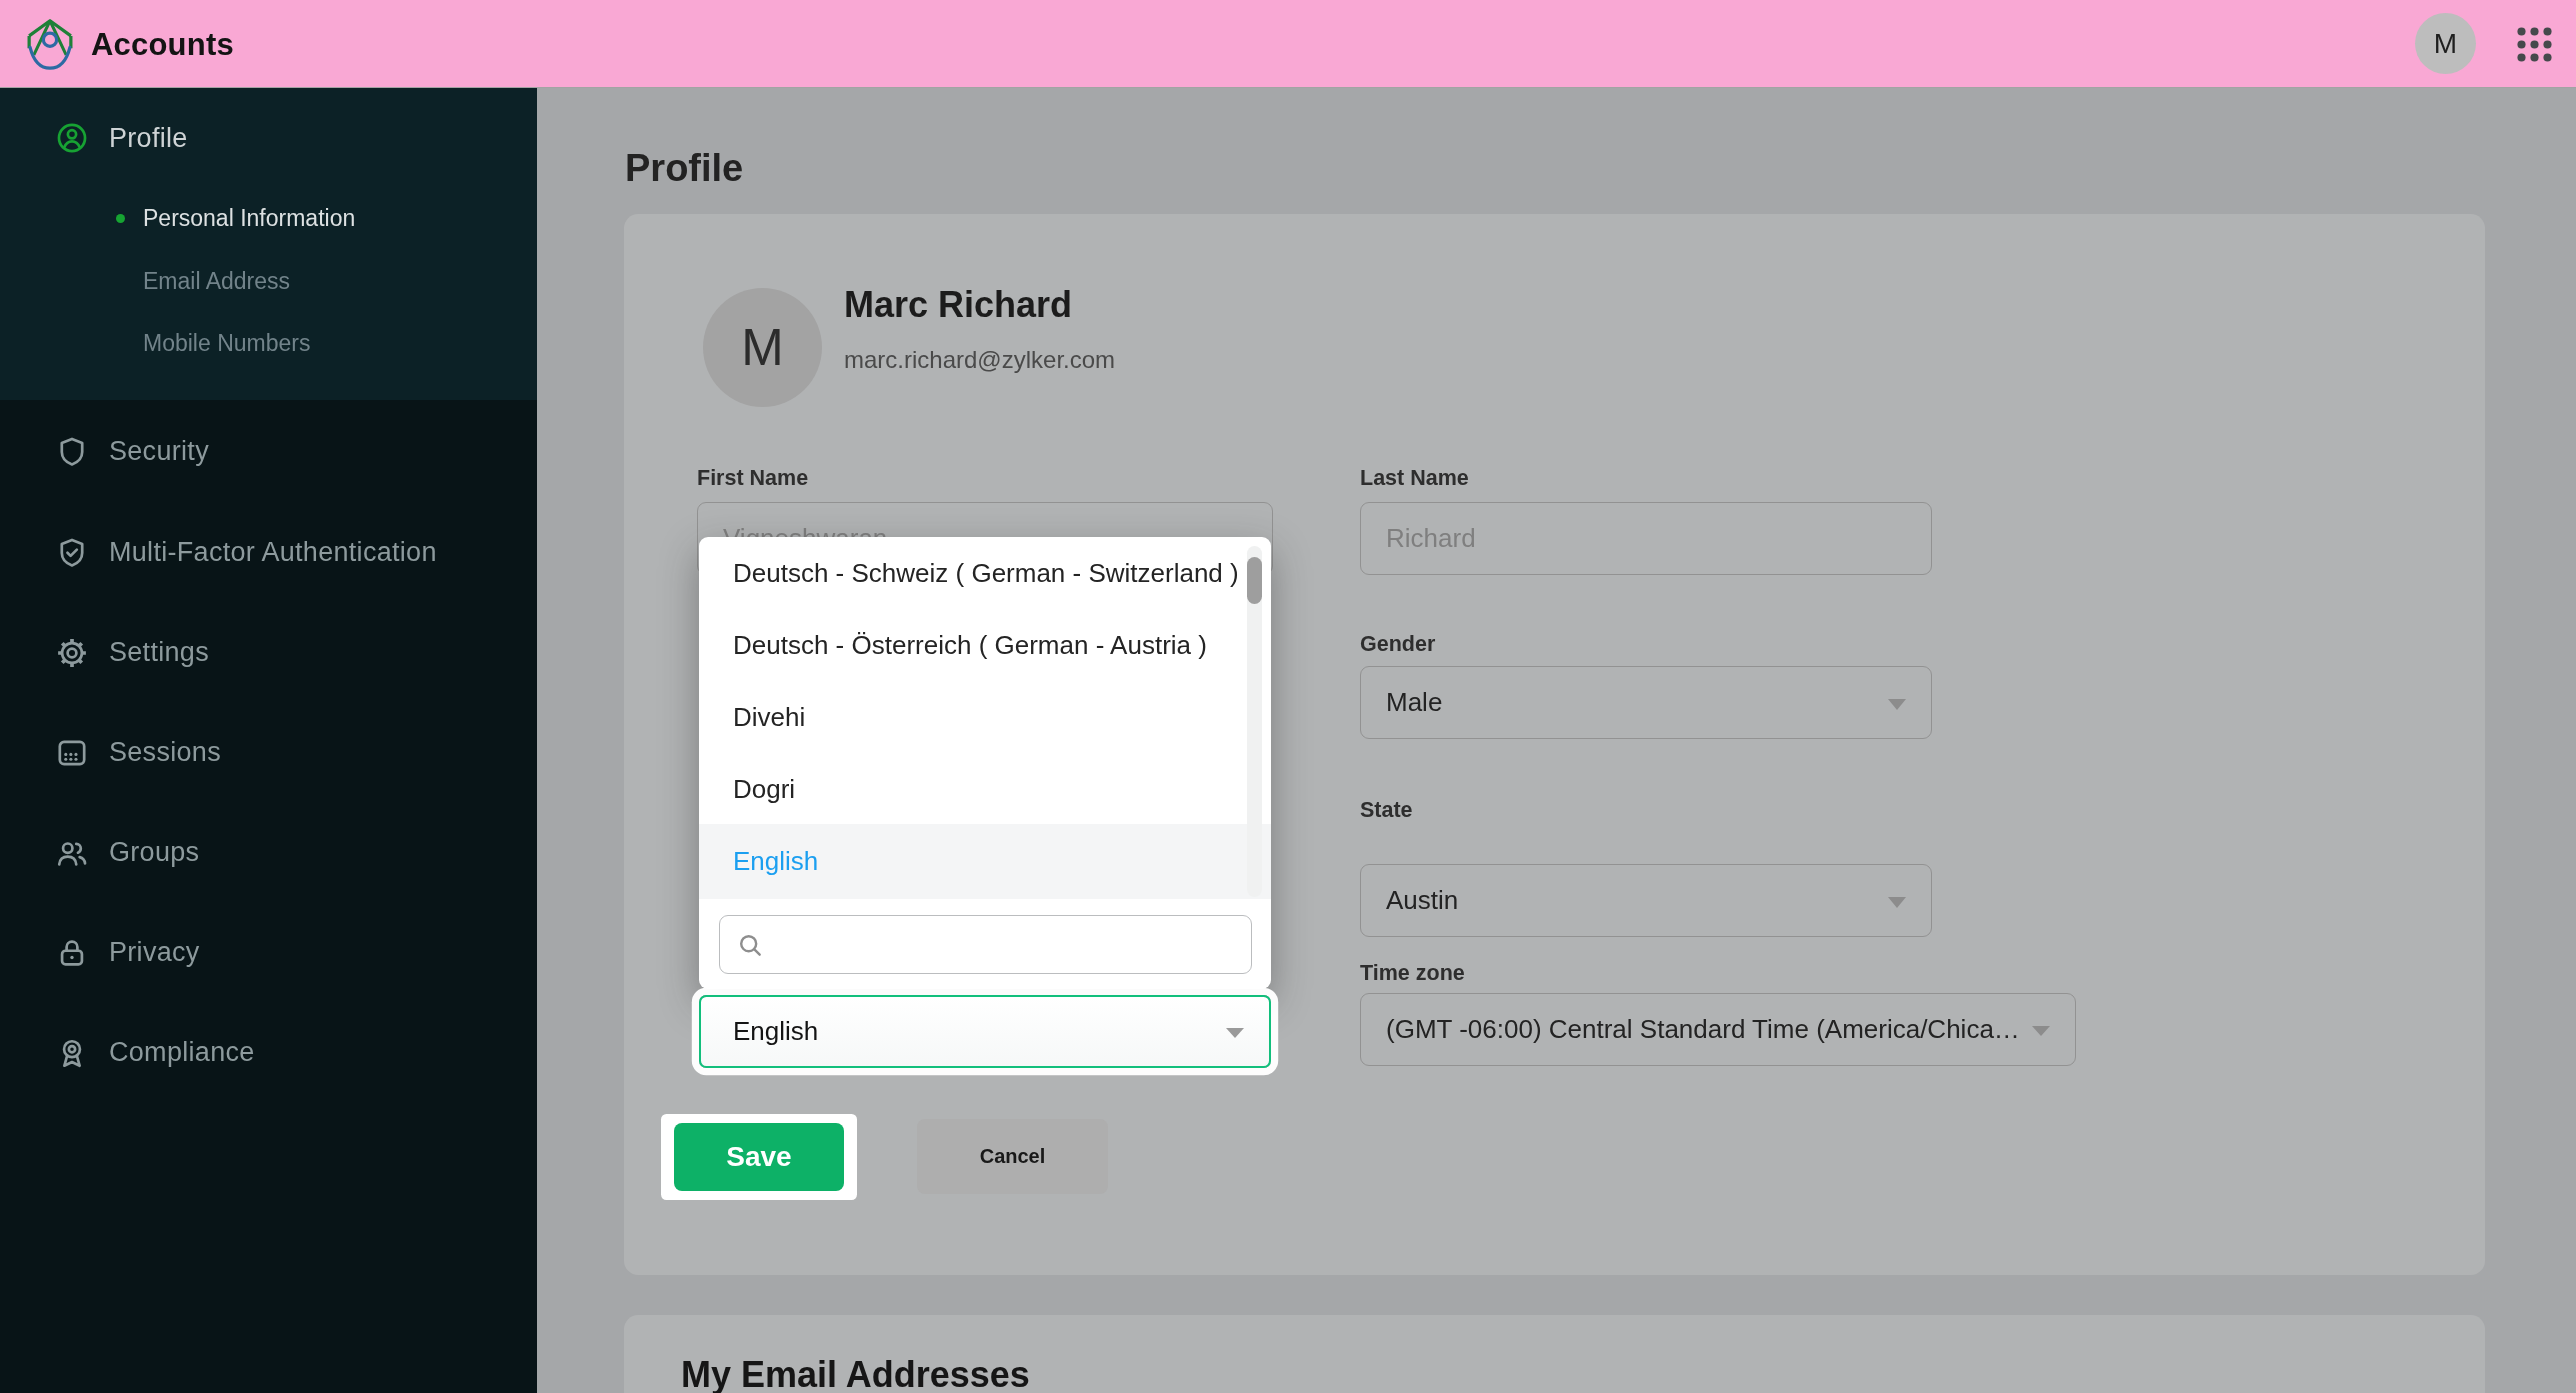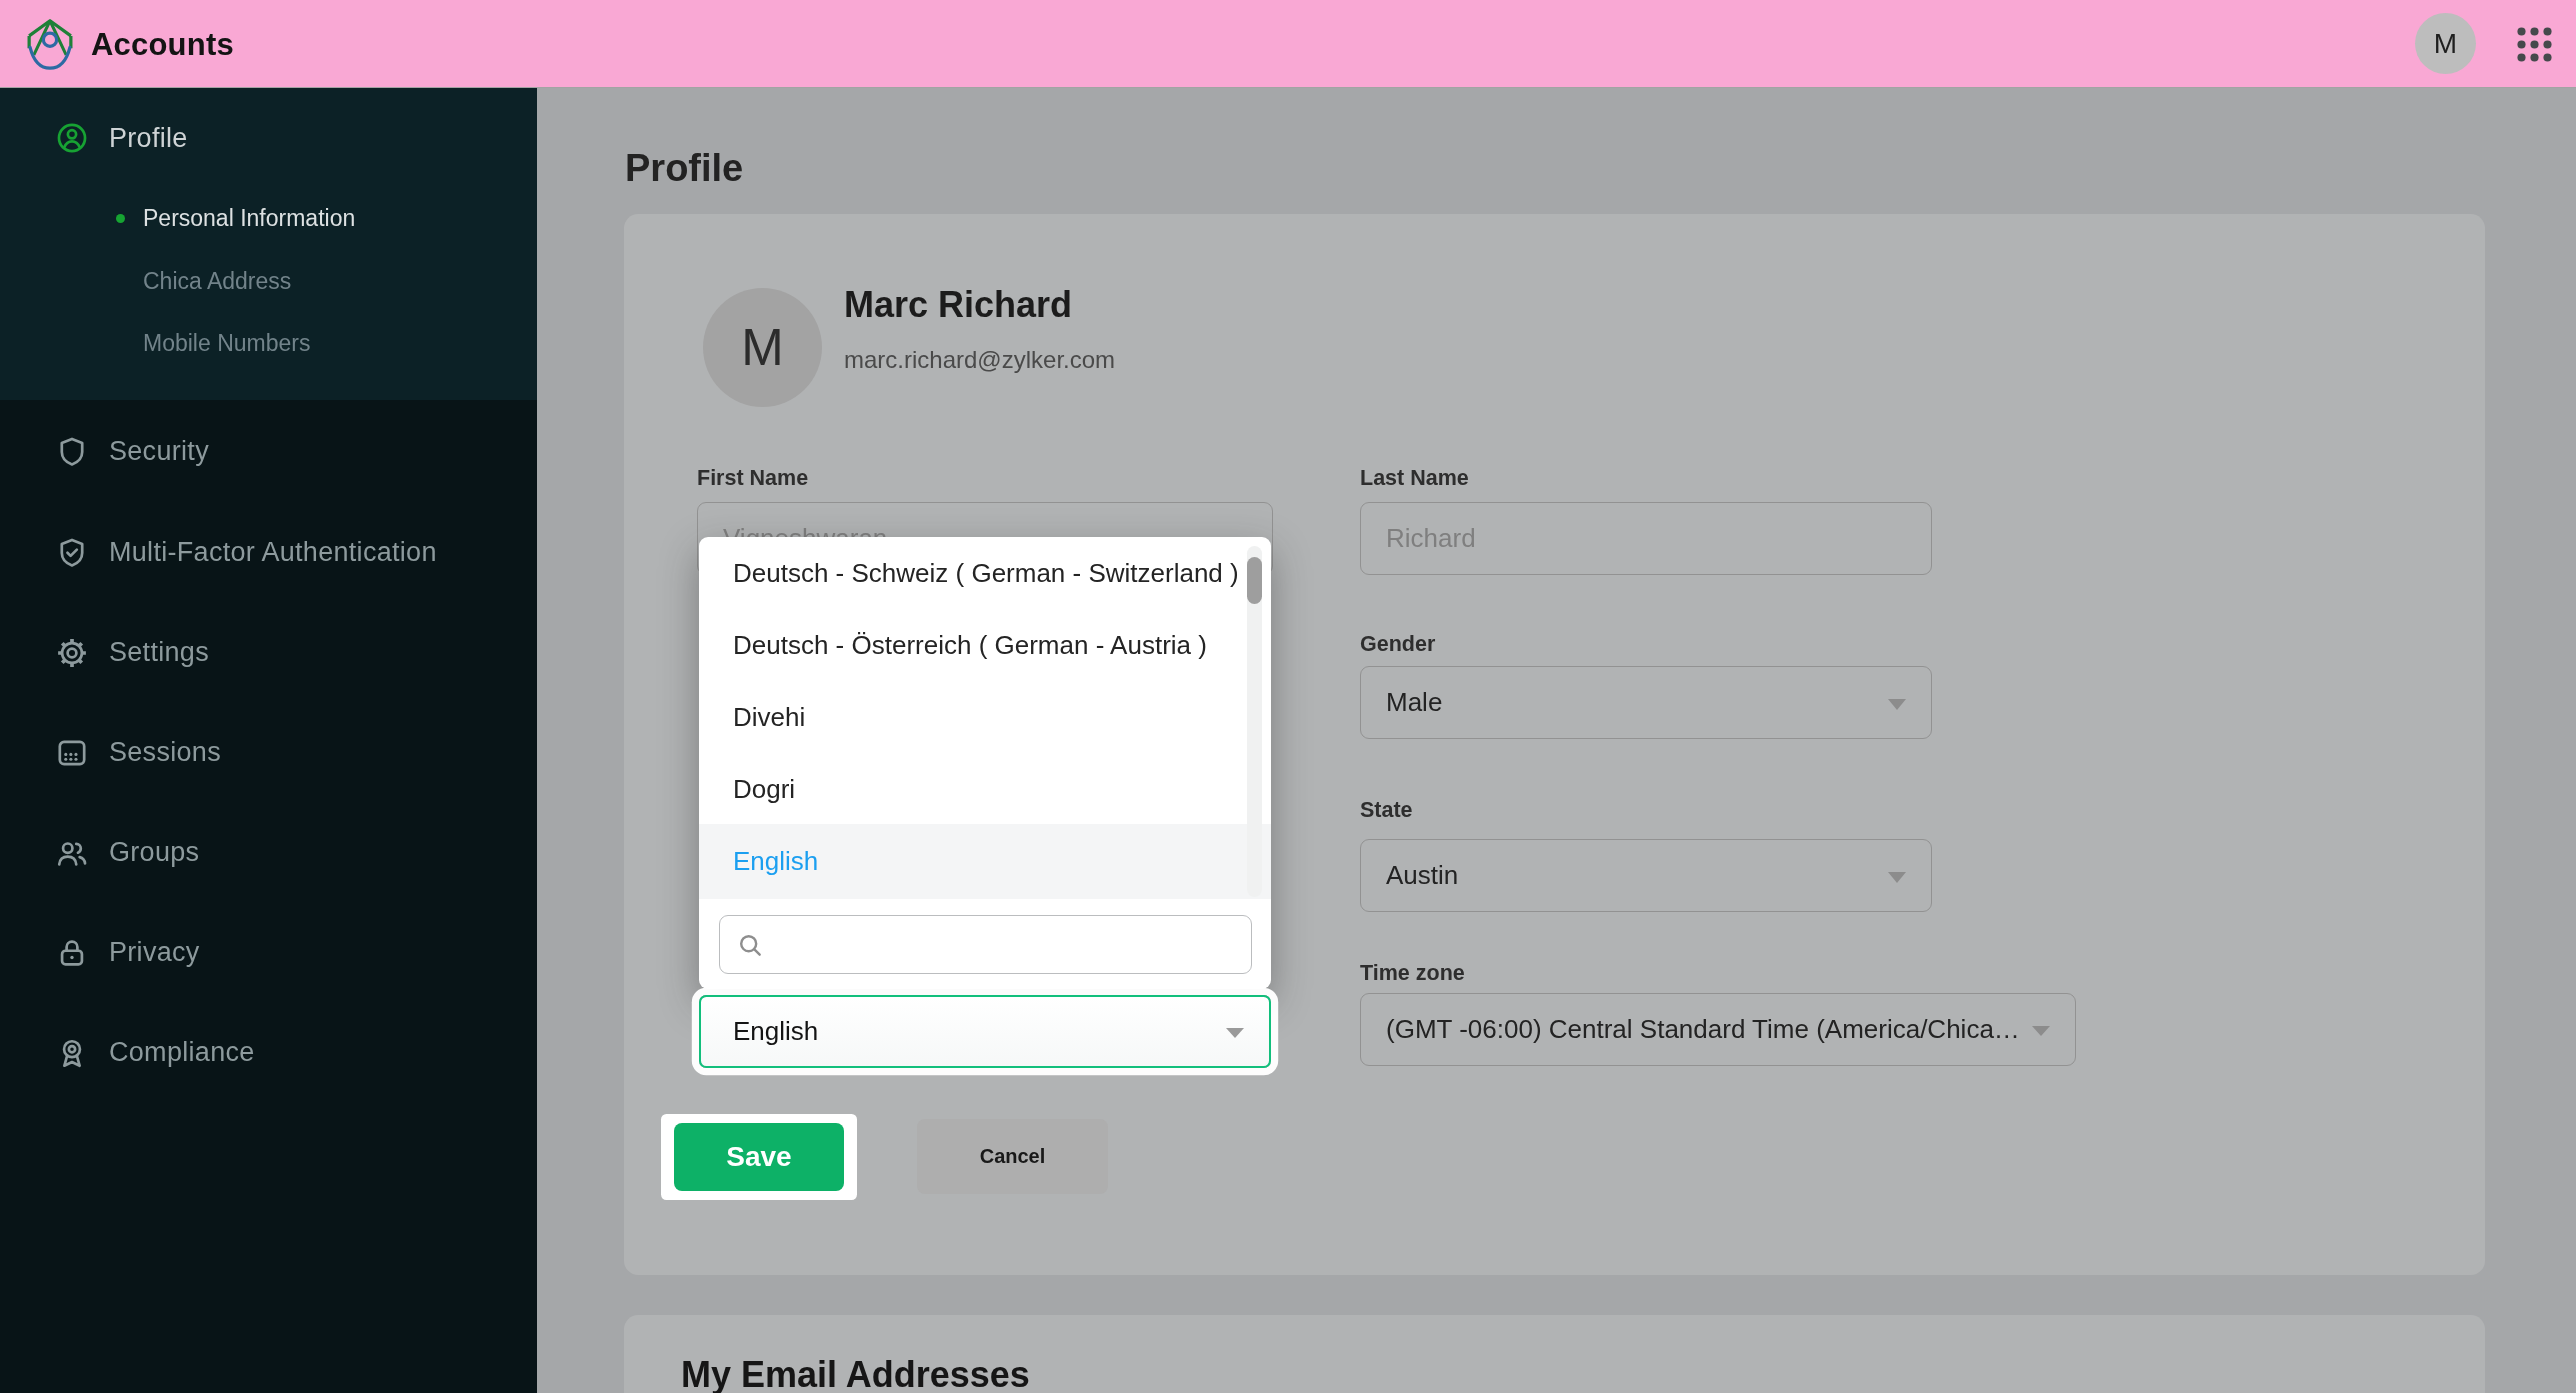--- a/index.html
+++ b/index.html
@@ -112,21 +112,21 @@
         <circle cx="12" cy="12" r="9.2"></circle>
         <circle cx="12" cy="9.4" r="2.9"></circle>
         <path d="M6.6 18.6 C7.8 15.6 9.8 14.4 12 14.4 C14.2 14.4 16.2 15.6 17.4 18.6" stroke-linecap="round"></path>
       </svg>
     </span>
     <span class="sb-label profile">Profile</span>
   </div>
 
   <span class="sb-dot" style="top:126px;"></span>
   <div class="sb-sub active" style="top:109px;">Personal Information</div>
-  <div class="sb-sub" style="top:172px;">Chica Address</div>
+  <div class="sb-sub" style="top:172px;">Email Address</div>
   <div class="sb-sub" style="top:234px;">Mobile Numbers</div>
 
   <div class="sb-row" style="top:335px;">
     <span class="sb-ic">
       <svg viewBox="0 0 24 24" width="34" height="34" fill="none" stroke="#8d9a9d" stroke-width="1.9">
         <path d="M12 2.8 L19.2 5.6 V12 C19.2 16.6 16 19.3 12 20.8 C8 19.3 4.8 16.6 4.8 12 V5.6 Z" stroke-linejoin="round"></path>
       </svg>
     </span>
     <span class="sb-label">Security</span>
   </div>
@@ -223,21 +223,21 @@
     <span class="val-dim">Richard</span>
   </div>
 
   <div class="f-label" style="left:736px; top:418px;">Gender</div>
   <div class="t-select" style="left:736px; top:452px; width:572px;">
     <span class="val-dark">Male</span>
     <span class="caret"></span>
   </div>
 
   <div class="f-label" style="left:736px; top:584px;">State</div>
-  <div class="t-select" style="left:736px; top:625px; width:572px;">
+  <div class="t-select" style="left:736px; top:650px; width:572px;">
     <span class="val-dark">Austin</span>
     <span class="caret"></span>
   </div>
 
   <div class="f-label" style="left:736px; top:747px;">Time zone</div>
   <div class="t-select" style="left:736px; top:779px; width:716px;">
     <span class="val-dark">(GMT -06:00) Central Standard Time (America/Chica…</span>
     <span class="caret small"></span>
   </div>
 </div>

